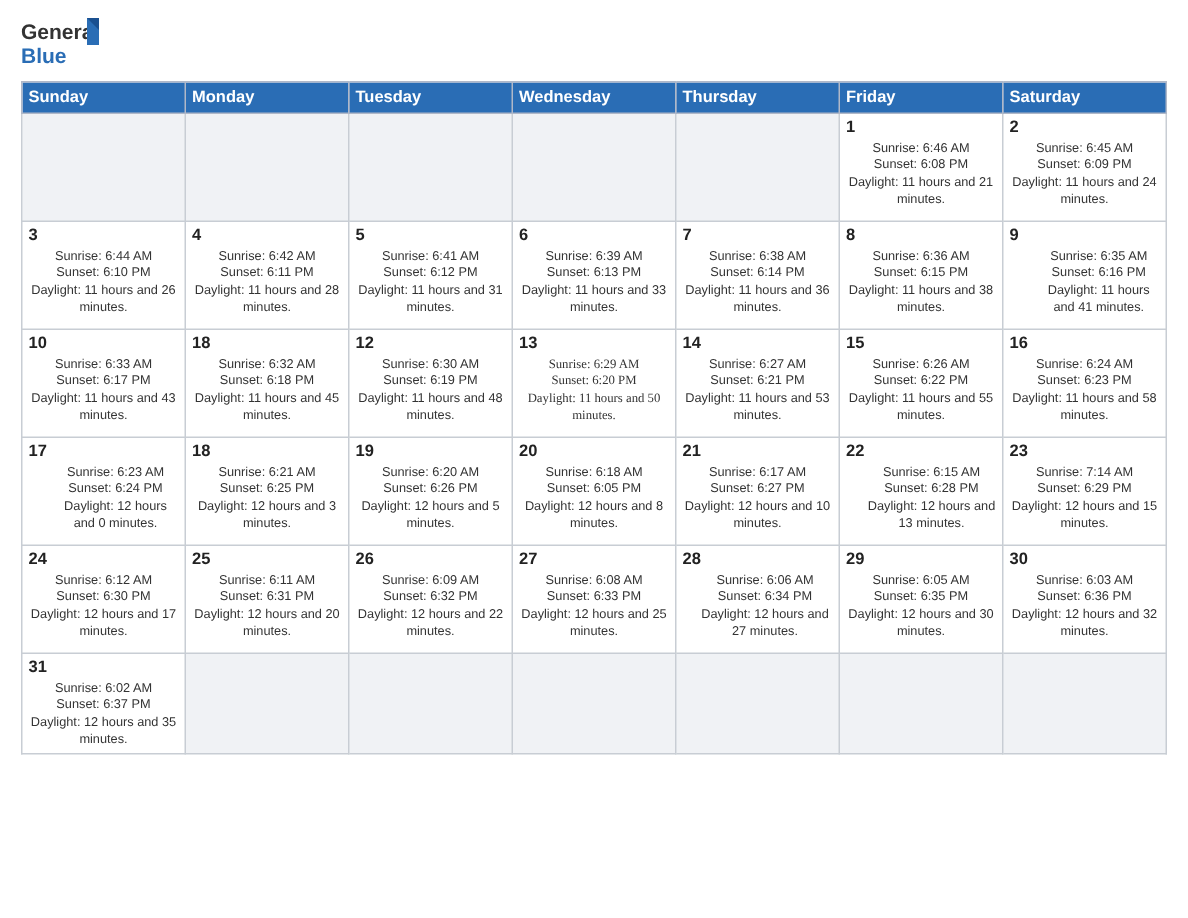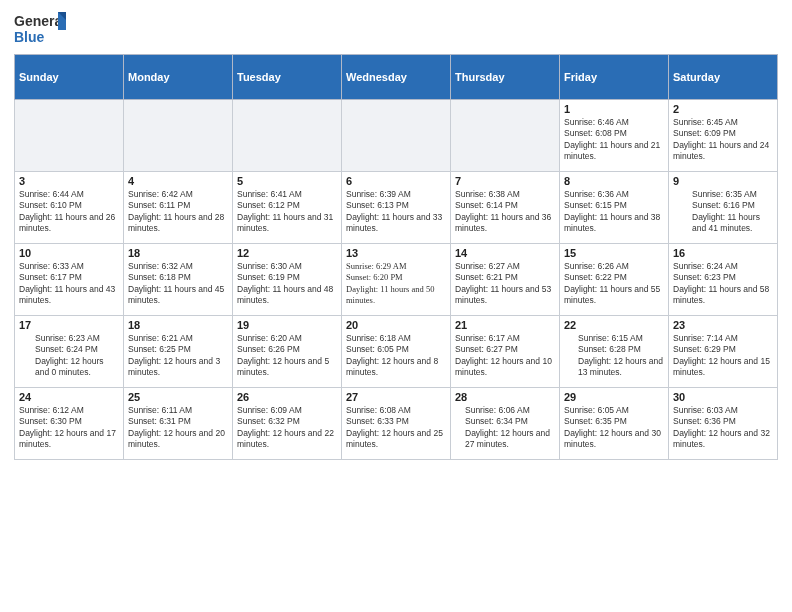--- a/index.html
+++ b/index.html
@@ -42,21 +42,21 @@
     .calendar {
       width: 100%;
       border-collapse: collapse;
       table-layout: fixed;
     }
     .calendar th {
       background: #2a6db5;
       color: #fff;
       font-size: 11px;
       font-weight: bold;
-      padding: 16px 4px;
+      padding: 4px 4px;
       border: 1px solid #b0b8c8;
       text-align: left;
     }
     .calendar td {
       border: 1px solid #c8cdd4;
       vertical-align: top;
       padding: 3px 4px;
       font-size: 9px;
       color: #333;
       background: #fff;
@@ -71,20 +71,21 @@
     .day-num {
       font-size: 11px;
       font-weight: bold;
       color: #222;
       margin-bottom: 2px;
     }
     .day-info {
       font-size: 8.5px;
       color: #333;
       line-height: 1.35;
+      text-align: center;
     }
   </style>
 </head>
 <body>
 
 <div class="page">
   <div class="header">
     <div class="logo">
     <svg width="52" height="38" viewBox="0 0 52 38" xmlns="http://www.w3.org/2000/svg">
       <text x="0" y="16" font-size="14" font-family="Arial,sans-serif" font-weight="bold" fill="#333">General</text>
@@ -300,15 +301,29 @@
 Sunset: 6:35 PM
 Daylight: 12 hours and 30 minutes.</div>
           </td>
           <td>
             <div class="day-num">30</div>
             <div class="day-info" style="white-space: pre-line;">Sunrise: 6:03 AM
 Sunset: 6:36 PM
 Daylight: 12 hours and 32 minutes.</div>
           </td>
         </tr>
+        <tr>
+          <td class="last-row">
+            <div class="day-num">31</div>
+            <div class="day-info" style="white-space: pre-line;">Sunrise: 6:02 AM
+Sunset: 6:37 PM
+Daylight: 12 hours and 35 minutes.</div>
+          </td>
+          <td class="last-row empty"></td>
+          <td class="last-row empty"></td>
+          <td class="last-row empty"></td>
+          <td class="last-row empty"></td>
+          <td class="last-row empty"></td>
+          <td class="last-row empty"></td>
+        </tr>
       </tbody>
   </table>
 </div>
 
 </body></html>

